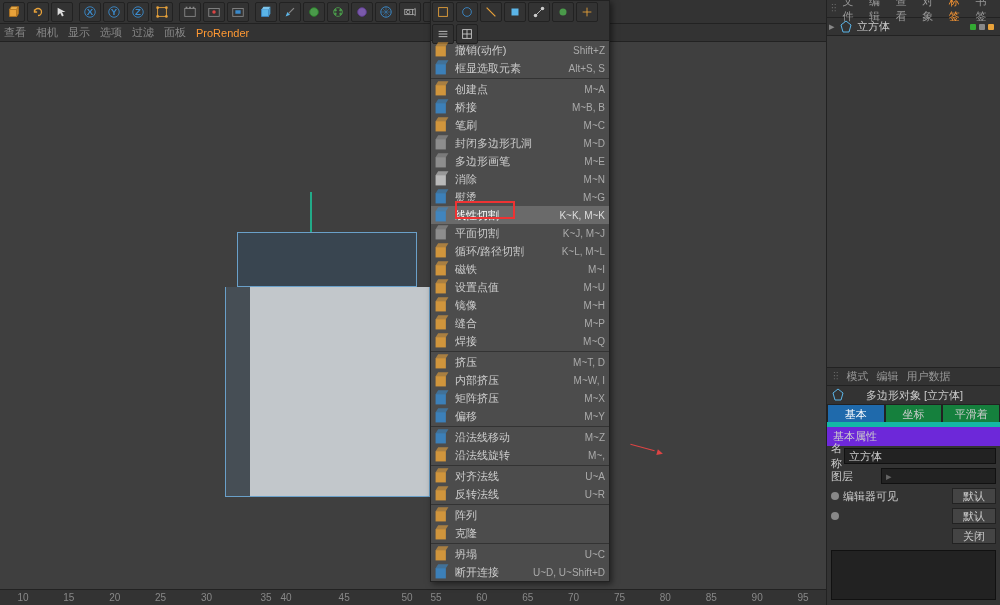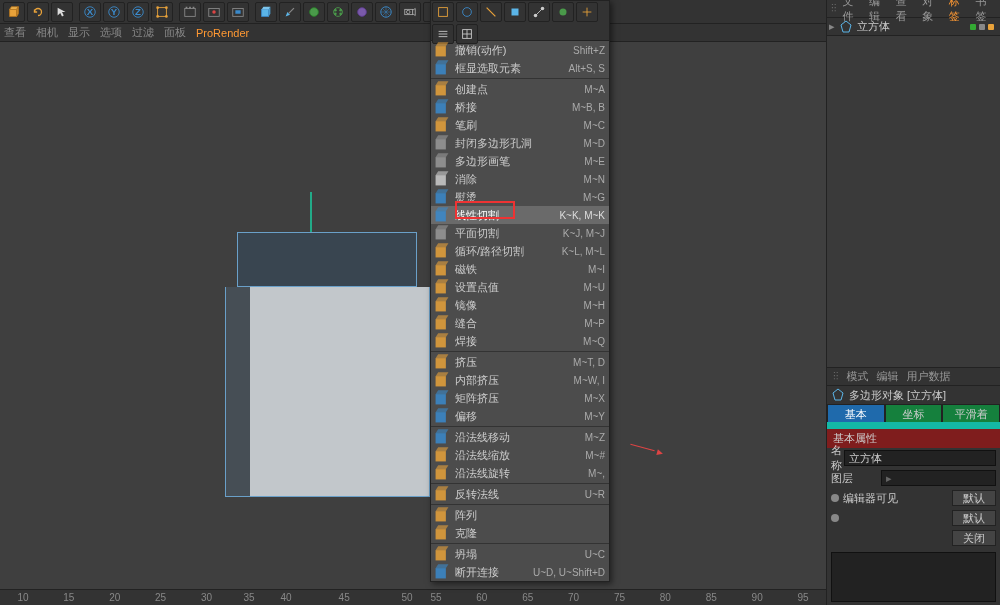--- a/index.html
+++ b/index.html
@@ -53,27 +53,27 @@
   .rp-obj-row .tri { width:10px; color:#888;}
   .rp-obj-row .objicon { width:14px; height:14px; display:inline-flex; align-items:center; justify-content:center;}
   .rp-obj-row .objlabel { color: #ccc; margin-left: 4px; flex:1;}
   .rp-dots { display:flex; gap:3px; margin-right:4px;}
   .rp-dot { width:6px;height:6px; border-radius:1px;}
   .rp-blank { flex:1; background:#3a3a3a; height: 332px; border-bottom:1px solid #222;}
   
   .attr-panel { background: #333; }
   .attr-tabs { height: 18px; display:flex; align-items:center; gap:8px; padding:0 6px; border-bottom:1px solid #222;}
   .attr-tabs span { color:#999;}
-  .attr-title-row { height:18px; display:flex; align-items:center; padding:0 4px; background:#333;}
+  .attr-title-row { height:18px; display:flex; align-items:center; padding:0 4px; background:#333;gap:17px;}
   .attr-title-row .objicon { width:14px;height:14px;}
   .attr-title-row .lbl { color:#ccc; margin-left:4px;}
   .attr-tab-row { height:18px; display:flex; background:#15803d;}
   .attr-tab { flex:1; text-align:center; line-height:18px; color:#ccc; border:1px solid #222; border-bottom:none;}
   .attr-tab.active { background:#1f6aac; color:#fff;}
-  .attr-section { padding:2px 6px; color:#ccc; background:#7f1d1d; border-top:7px solid #14b8a6;}
+  .attr-section { padding:2px 6px; color:#ccc; background:#6d28d9; border-top:5px solid #14b8a6;}
   .attr-row { display:flex; align-items:center; height:20px; padding: 0 4px;}
   .attr-row .lbl { width: 50px; color:#ccc;}
   .attr-row .inp { flex:1; background:#222; border:1px solid #111; color:#ccc; height:16px; padding:0 4px;}
   .attr-row .dot { width:8px;height:8px; border-radius:50%; background:#888; margin-right:4px;}
   .attr-row .inp-btn { background:#444; border:1px solid #222; color:#ccc; height:16px; padding:0 10px; margin-left:4px;}
 </style>
 </head>
 <body>
 
 <div class="toolbar">
@@ -223,21 +223,21 @@
       <div class="face-front"></div>
     </div>
     <div class="arrow-red"></div>
 
     <div class="ruler" id="ruler">
         <span class="tick-label" style="left: 22.9444px;">10</span>
         <span class="tick-label" style="left: 68.8333px;">15</span>
         <span class="tick-label" style="left: 114.722px;">20</span>
         <span class="tick-label" style="left: 160.611px;">25</span>
         <span class="tick-label" style="left: 206.5px;">30</span>
-        <span class="tick-label" style="left: 249px;">35</span>
+        <span class="tick-label" style="left: 266px;">35</span>
         <span class="tick-label" style="left: 286px;">40</span>
         <span class="tick-label" style="left: 344.167px;">45</span>
         <span class="tick-label" style="left: 390.056px; margin-left: 17px;">50</span>
         <span class="tick-label" style="left: 435.944px;">55</span>
         <span class="tick-label" style="left: 481.833px;">60</span>
         <span class="tick-label" style="left: 527.722px;">65</span>
         <span class="tick-label" style="left: 573.611px;">70</span>
         <span class="tick-label" style="left: 619.5px;">75</span>
         <span class="tick-label" style="left: 665.389px;">80</span>
         <span class="tick-label" style="left: 711.278px;">85</span>
@@ -522,34 +522,34 @@
         <span class="cm-label">沿法线移动</span>
         <span class="cm-shortcut">M~Z</span>
       </div>
       <div class="cm-row">
         <span class="cm-icon">
           <svg viewBox="0 0 14 14">
             <rect x="2" y="4" width="8" height="8" fill="#e8a23a" opacity="0.85"></rect>
             <path d="M2 4 L4 1 L12 1 L10 4 Z" fill="#e8a23a" opacity="0.6"></path>
           </svg>
         </span>
-        <span class="cm-label">沿法线缩放</span>
-        <span class="cm-shortcut">M~#</span>
-      </div>
-      <div class="cm-row">
-        <span class="cm-icon">
-          <svg viewBox="0 0 14 14">
-            <rect x="2" y="4" width="8" height="8" fill="#e8a23a" opacity="0.85"></rect>
-            <path d="M2 4 L4 1 L12 1 L10 4 Z" fill="#e8a23a" opacity="0.6"></path>
-          </svg>
-        </span>
         <span class="cm-label">沿法线旋转</span>
         <span class="cm-shortcut">M~,</span>
       </div>
       <div class="cm-sep"></div>
+      <div class="cm-row">
+        <span class="cm-icon">
+          <svg viewBox="0 0 14 14">
+            <rect x="2" y="4" width="8" height="8" fill="#e8a23a" opacity="0.85"></rect>
+            <path d="M2 4 L4 1 L12 1 L10 4 Z" fill="#e8a23a" opacity="0.6"></path>
+          </svg>
+        </span>
+        <span class="cm-label">对齐法线</span>
+        <span class="cm-shortcut">U~A</span>
+      </div>
       <div class="cm-row">
         <span class="cm-icon">
           <svg viewBox="0 0 14 14">
             <rect x="2" y="4" width="8" height="8" fill="#e8a23a" opacity="0.85"></rect>
             <path d="M2 4 L4 1 L12 1 L10 4 Z" fill="#e8a23a" opacity="0.6"></path>
           </svg>
         </span>
         <span class="cm-label">反转法线</span>
         <span class="cm-shortcut">U~R</span>
       </div>

